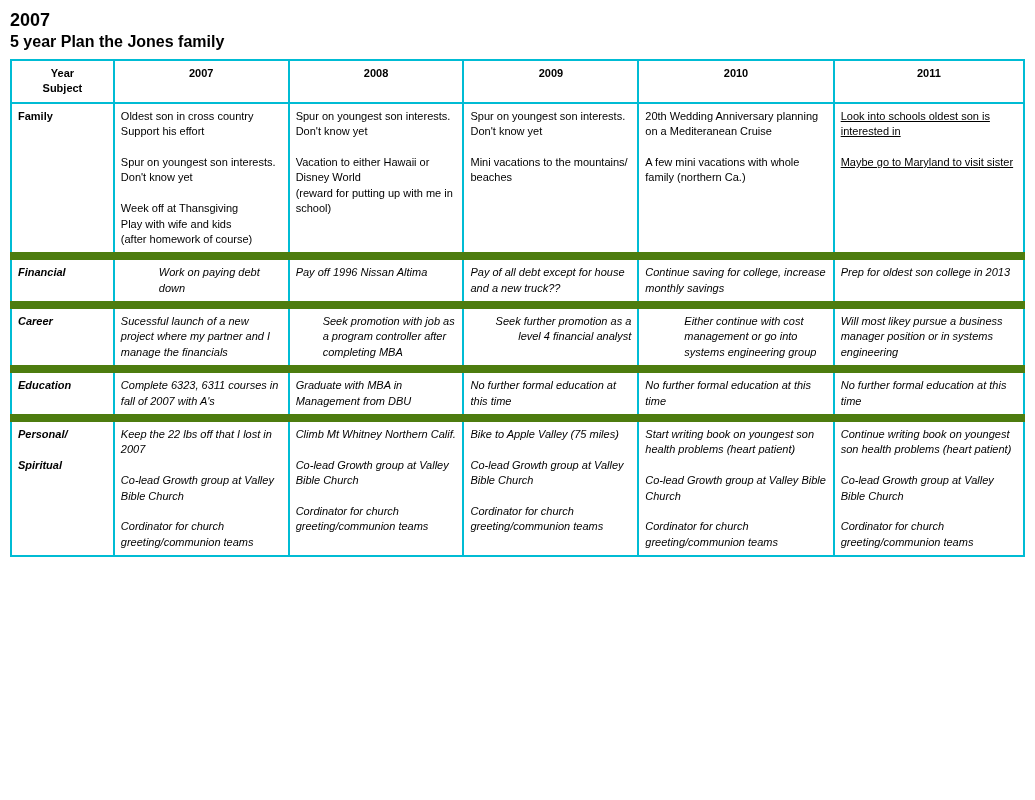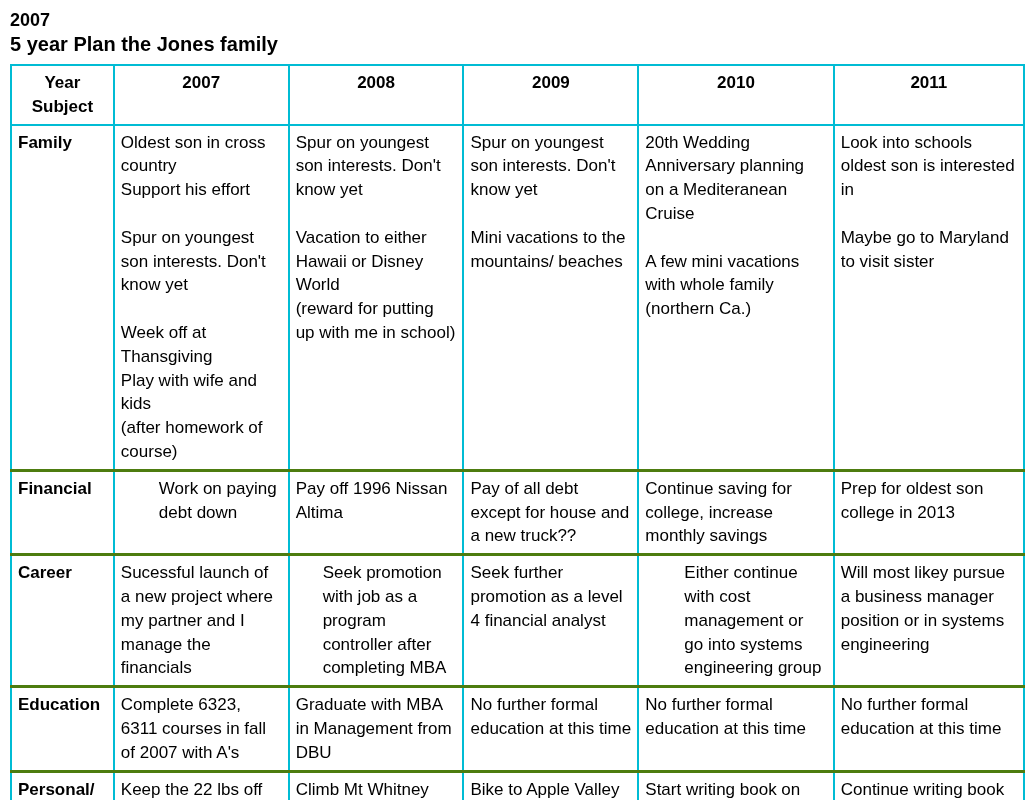--- a/index.html
+++ b/index.html
@@ -8,44 +8,45 @@
       font-size: 12px;
       background: #fff;
       padding: 10px;
     }
     .page-title {
       font-size: 18px;
       font-weight: bold;
       margin-bottom: 2px;
     }
     .page-subtitle {
-      font-size: 20px;
+      font-size: 16px;
       font-weight: bold;
       margin-bottom: 8px;
     }
     table {
       border-collapse: collapse;
       width: 100%;
       table-layout: fixed;
     }
     th, td {
       border: 2px solid #00bcd4;
       padding: 5px 6px;
       vertical-align: top;
-      font-size: 17px;
+      font-size: 11px;
       line-height: 1.4;
     }
     .year-header {
       font-weight: bold;
     }
     .subject-label {
       font-weight: bold;
     }
     tr.section-row td {
-      border-top: 3px solid #4d7c0f;
+      border-top: 8px solid #4d7c0f;
+      font-style: italic;
     }
   </style>
 </head>
 <body>
 
 <div class="page-title">2007</div>
 <div class="page-subtitle">5 year Plan the Jones family</div>
 
 <table>
   <colgroup>
@@ -83,37 +84,37 @@
         <td style="white-space: pre-line;">Spur on youngest son interests. Don't know yet
 
 Vacation to either Hawaii or Disney World
 (reward for putting up with me in school)</td>
         <td style="white-space: pre-line;">Spur on youngest son interests. Don't know yet
 
 Mini vacations to the mountains/ beaches</td>
         <td style="white-space: pre-line;">20th Wedding Anniversary planning on a Mediteranean Cruise
 
 A few mini vacations with whole family (northern Ca.)</td>
-        <td style="white-space: pre-line;">Look into schools oldest son is interested in
+        <td style="white-space: pre-line; text-decoration: underline;">Look into schools oldest son is interested in
 
 Maybe go to Maryland to visit sister</td>
       </tr>
       <tr class="section-row">
         <td class="subject-label" style="white-space: pre-line;">Financial</td>
         <td style="white-space: pre-line; padding-left: 44px;">Work on paying debt down</td>
         <td style="white-space: pre-line;">Pay off 1996 Nissan Altima</td>
         <td style="white-space: pre-line;">Pay of all debt except for house and a new truck??</td>
         <td style="white-space: pre-line;">Continue saving for college, increase monthly savings</td>
         <td style="white-space: pre-line;">Prep for oldest son college in 2013</td>
       </tr>
       <tr class="section-row">
         <td class="subject-label" style="white-space: pre-line;">Career</td>
         <td style="white-space: pre-line;">Sucessful launch of a new project where my partner and I manage the financials</td>
         <td style="white-space: pre-line; padding-left: 33px;">Seek promotion with job as a program controller after completing MBA</td>
-        <td style="white-space: pre-line;">Seek further promotion as a level 4 financial analyst</td>
+        <td style="white-space: pre-line; text-align: right;">Seek further promotion as a level 4 financial analyst</td>
         <td style="white-space: pre-line; padding-left: 45px;">Either continue with cost management or go into systems engineering group</td>
         <td style="white-space: pre-line;">Will most likey pursue a business manager position or in systems engineering</td>
       </tr>
       <tr class="section-row">
         <td class="subject-label" style="white-space: pre-line;">Education</td>
         <td style="white-space: pre-line;">Complete 6323, 6311 courses in fall of 2007 with A's</td>
         <td style="white-space: pre-line;">Graduate with MBA in Management from DBU</td>
         <td style="white-space: pre-line;">No further formal education at this time</td>
         <td style="white-space: pre-line;">No further formal education at this time</td>
         <td style="white-space: pre-line;">No further formal education at this time</td>

